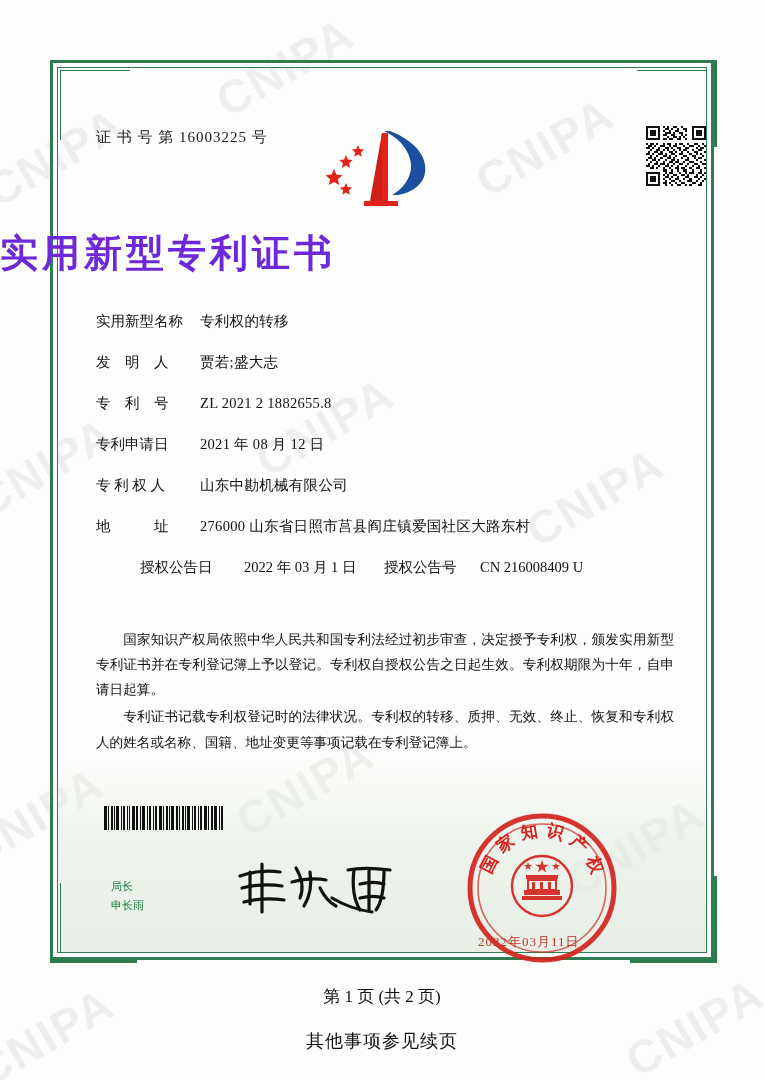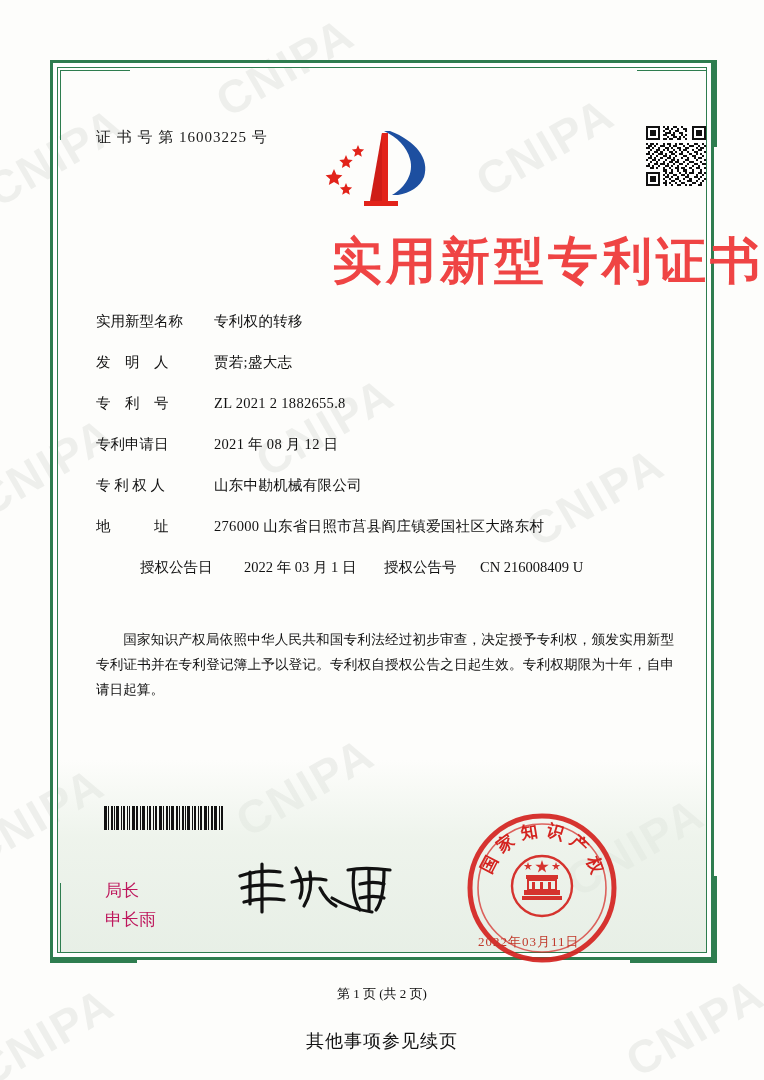--- a/index.html
+++ b/index.html
@@ -128,42 +128,41 @@
     width: 140px;
     height: 86px;
   }
 
   
   .title {
     position: absolute;
     left: 0;
     right: 0;
     top: 228px;
-    text-align: right;
-    font-size: 50px;
+    text-align: left;
+    font-size: 38px;
     font-weight: bold;
     letter-spacing: 4px;
-    color: #ef4444;
+    color: #6d28d9;
     font-family: "Liberation Serif", serif;
   }
 
   
   .fields {
     position: absolute;
     left: 96px;
     top: 312px;
     width: 580px;
     font-size: 14.5px;
     color: #111;
   }
   .field {
     display: flex;
     align-items: baseline;
     margin-bottom: 22px;
-    gap: 14px;
   }
   .field .lbl {
     width: 104px;
     flex: none;
     letter-spacing: 0px;
     white-space: nowrap;
   }
   .field .val {
     letter-spacing: .3px;
   }
@@ -197,25 +196,25 @@
     width: 170px;
     height: 24px;
     display: flex;
     align-items: flex-end;
   }
   .barcode i { display:block; height:100%; background:#111; }
 
   
   .sig-label {
     position: absolute;
-    left: 105px;
+    left: 111px;
     top: 877px;
-    font-size: 17px;
+    font-size: 11px;
     line-height: 1.7;
-    color: #be185d;
+    color: #15803d;
   }
   .sig-script {
     position: absolute;
     left: 232px;
     top: 858px;
     width: 180px;
     height: 62px;
   }
 
   
@@ -234,21 +233,21 @@
     color: #c0392b;
     letter-spacing: 1px;
   }
 
   
   .page-num {
     position: absolute;
     left: 0; right: 0;
     top: 985px;
     text-align: center;
-    font-size: 13px;
+    font-size: 17px;
     color: #111;
   }
   .footer-note {
     position: absolute;
     left: 0; right: 0;
     top: 1029px;
     text-align: center;
     font-size: 18px;
     color: #111;
     letter-spacing: 1px;
@@ -553,20 +552,21 @@
       </span>
       <span class="seg">
         <span class="lbl2">授权公告号</span>
         <span class="val">CN 216008409 U</span>
       </span>
     </div>
   </div>
 
   <div class="paras">
     <p>国家知识产权局依照中华人民共和国专利法经过初步审查，决定授予专利权，颁发实用新型专利证书并在专利登记簿上予以登记。专利权自授权公告之日起生效。专利权期限为十年，自申请日起算。</p>
+    <p>专利证书记载专利权登记时的法律状况。专利权的转移、质押、无效、终止、恢复和专利权人的姓名或名称、国籍、地址变更等事项记载在专利登记簿上。</p>
   </div>
 
   <div class="barcode">
     <i style="width:3px"></i>
       <i style="width:1px;background:transparent"></i>
     <i style="width:1px"></i>
       <i style="width:2px;background:transparent"></i>
     <i style="width:2px"></i>
       <i style="width:1px;background:transparent"></i>
     <i style="width:1px"></i>

